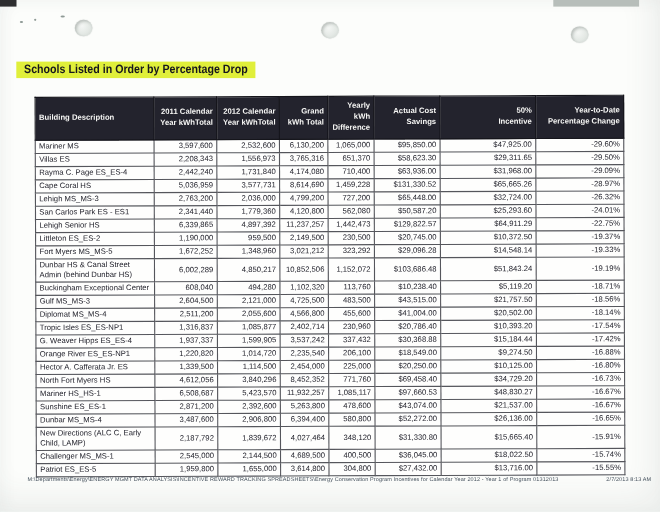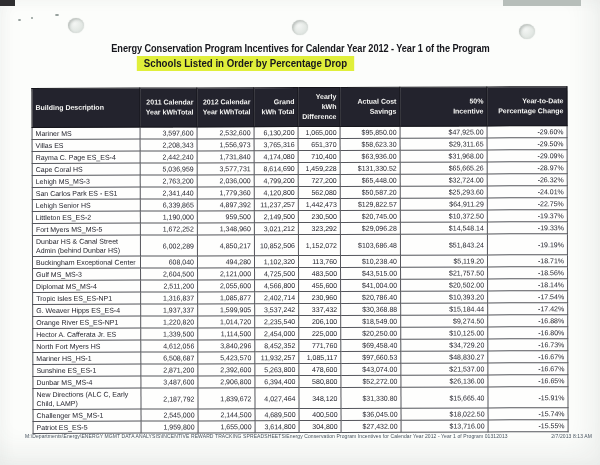--- a/index.html
+++ b/index.html
@@ -31,21 +31,21 @@
   }
   .punch.p1 { left: 68px;  top: 18px; }
   .punch.p2 { left: 292px; top: 20px; }
   .punch.p3 { left: 519px; top: 24px; }
 
   .title-row { position: absolute; top: 38px; left: 0; width: 600px; text-align: center; white-space: nowrap; }
   .title-row span {
     display: inline-block; transform: scaleX(0.8); transform-origin: center;
     font-size: 11.5px; font-weight: bold; letter-spacing: -0.1px; color: var(--ink, #17171d);
   }
-  .subtitle-row { position: absolute; top: 53px; left: 0; width: 492px; text-align: center; white-space: nowrap; }
+  .subtitle-row { position: absolute; top: 53px; left: 0; width: 492px; text-align: left; white-space: nowrap; }
   .subtitle-row .hl {
     display: inline-block; transform: scaleX(0.88); transform-origin: center;
     background: var(--highlight, #e0ef3a);
     padding: 1px 8px 2px;
     font-size: 11px; font-weight: bold; color: #17171d;
   }
 
   table.grid {
     position: absolute; left: 32px; top: 88px; width: 535px;
     border-collapse: collapse; table-layout: fixed;
@@ -82,23 +82,20 @@
 <div class="paper">
   <div class="corner-mark"></div>
   <div class="top-strip"></div>
   <div class="speck s1"></div>
   <div class="speck s2"></div>
   <div class="speck s3"></div>
   <div class="punch p1"></div>
   <div class="punch p2"></div>
   <div class="punch p3"></div>
 
-  <div class="title-row">
-    <span>Energy Conservation Program Incentives for Calendar Year 2012 - Year 1 of the Program</span>
-  </div>
   <div class="subtitle-row">
     <span class="hl">Schools Listed in Order by Percentage Drop</span>
   </div>
 
   <table class="grid">
     <colgroup>
       <col class="w0">
         <col class="w1">
         <col class="w2">
         <col class="w3">

